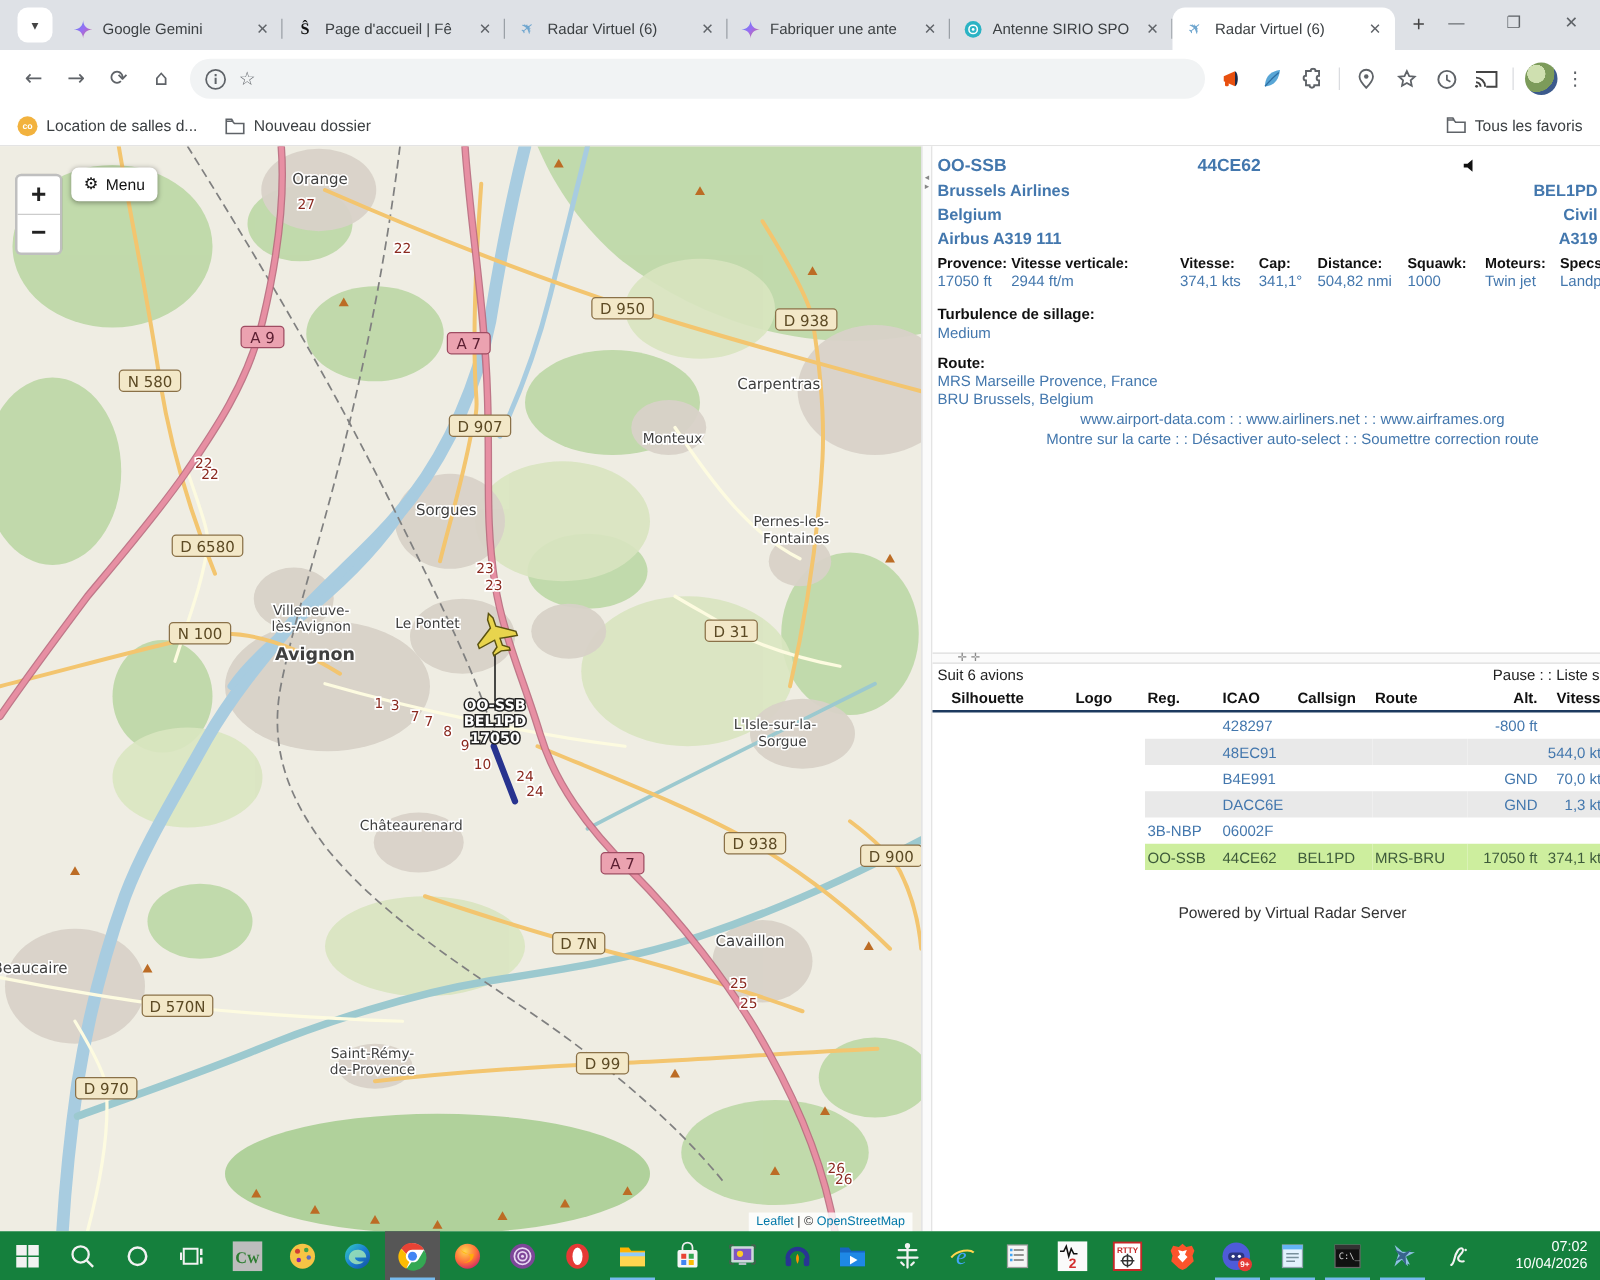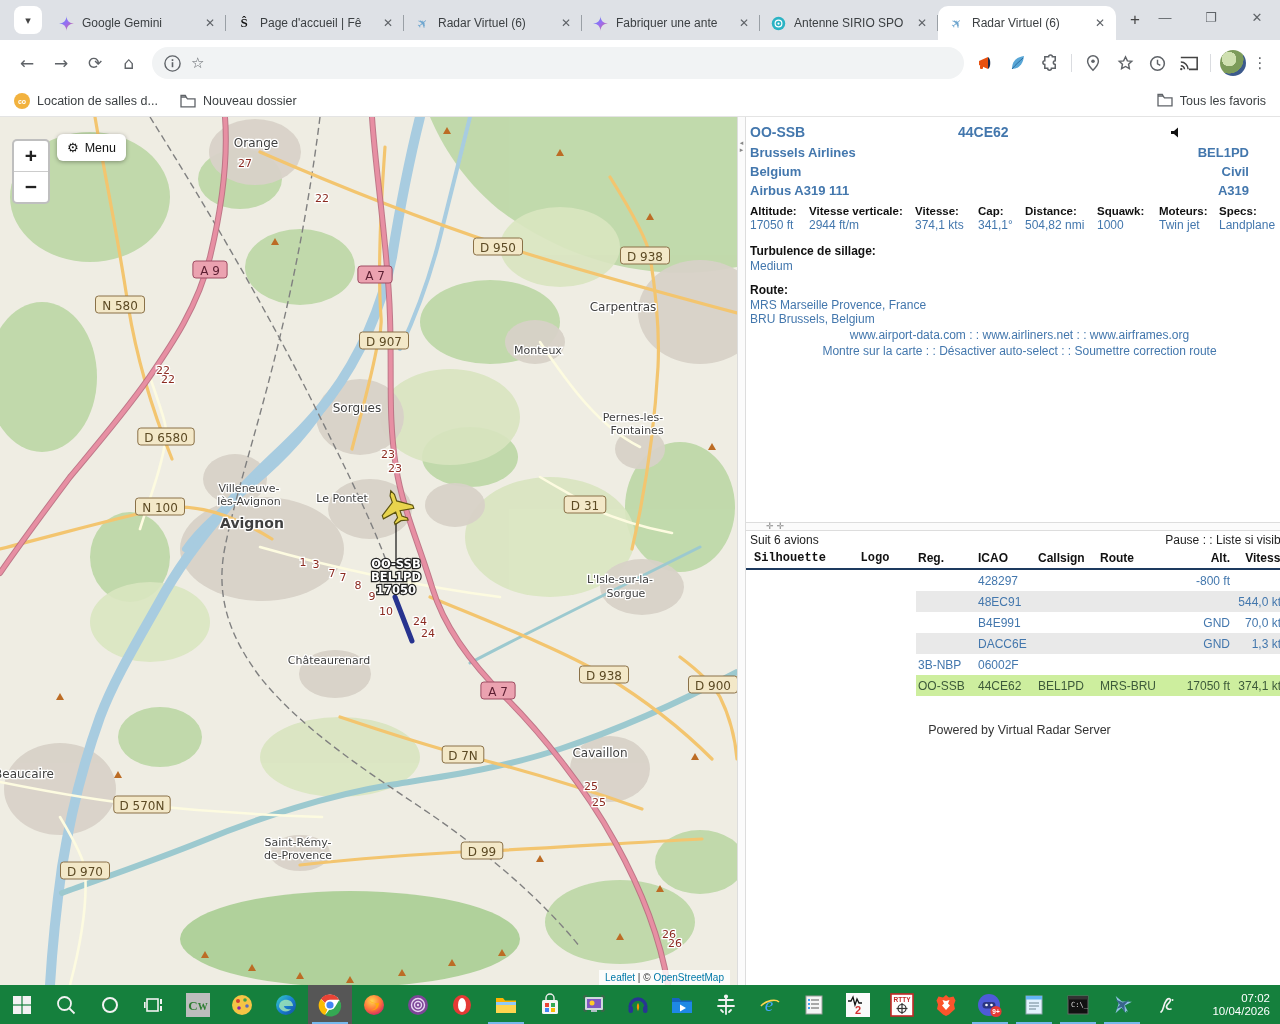--- a/index.html
+++ b/index.html
@@ -85,21 +85,21 @@
   .list{position:absolute;left:0;right:0;top:413px;}
   .listhead{display:flex;justify-content:space-between;padding:3px 3px 2px 4px;color:#222;}
   .grid{display:grid;grid-template-columns:88px 82px 60px 60px 62px 76px 58px 57px;}
   .grid .hc{font-weight:bold;color:#111;padding:2px 2px 3px 2px;}
   .headline{height:2px;background:#1d3a5f;}
   .gr{display:grid;grid-template-columns:88px 82px 60px 60px 62px 76px 58px 57px;height:21px;}
   .gr .c{display:flex;align-items:center;padding:0 2px;color:#4377ad;white-space:nowrap;}
   .gr.shaded .c.bg{background:#e9e9e9;}
   .gr.selected .c.bg{background:#cdee9e;}
   .gr.selected .c{color:#3d5a3a;}
-  .tA{justify-content:flex-start;}.tC{justify-content:center;font-family:Liberation Mono, monospace;}.tR{justify-content:flex-end;}
+  .tA{justify-content:flex-start;}.tC{justify-content:center;}.tR{justify-content:flex-end;}
   .powered{position:absolute;left:0;right:0;top:606px;text-align:center;color:#333;font-size:12.5px;}
   
   .taskbar{position:absolute;left:0;bottom:0;right:0;height:39px;background:#15803d;display:flex;align-items:stretch;}
   .tslot{width:44px;display:flex;align-items:center;justify-content:center;position:relative;}
   .tslot.hl{background:#565656;}
   .tslot.open:after{content:"";position:absolute;left:4px;right:4px;bottom:0;height:2px;background:#76b9ed;}
   .tray{margin-left:auto;display:flex;align-items:center;padding:0 10px 0 4px;color:#fff;font-size:11.5px;
     text-align:right;line-height:13px;}
   .mapsvgtext{font-family:"DejaVu Sans",sans-serif;}
 </style>
@@ -537,28 +537,28 @@
         <div class="drow opline">
           <span class="dleft">Belgium</span>
           <span class="dright">Civil</span>
         </div>
         <div class="drow opline">
           <span class="dleft">Airbus A319 111</span>
           <span class="dright">A319</span>
         </div>
         <div class="stats" id="stats">
             <div class="stat" style="width: 59px;">
-              <div class="sl">Altitude:</div>
+              <div class="sl">Provence:</div>
               <div class="sv">17050 ft</div>
             </div>
             <div class="stat" style="width: 106px;">
               <div class="sl">Vitesse verticale:</div>
               <div class="sv">2944 ft/m</div>
             </div>
-            <div class="stat" style="width: 63px;">
+            <div class="stat" style="width: 63px; margin-left: 29px;">
               <div class="sl">Vitesse:</div>
               <div class="sv">374,1 kts</div>
             </div>
             <div class="stat" style="width: 47px;">
               <div class="sl">Cap:</div>
               <div class="sv">341,1°</div>
             </div>
             <div class="stat" style="width: 72px;">
               <div class="sl">Distance:</div>
               <div class="sv">504,82 nmi</div>

